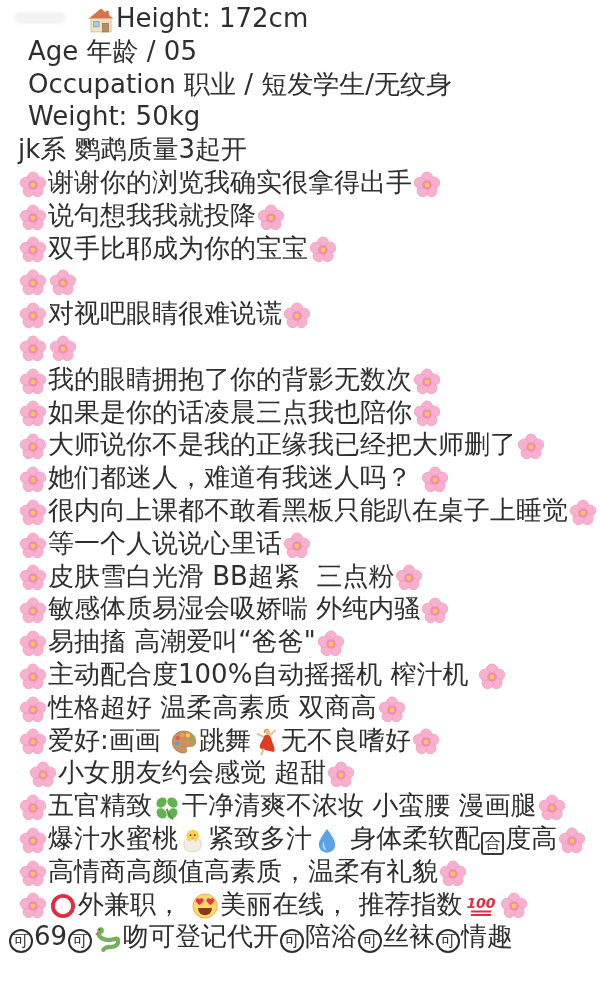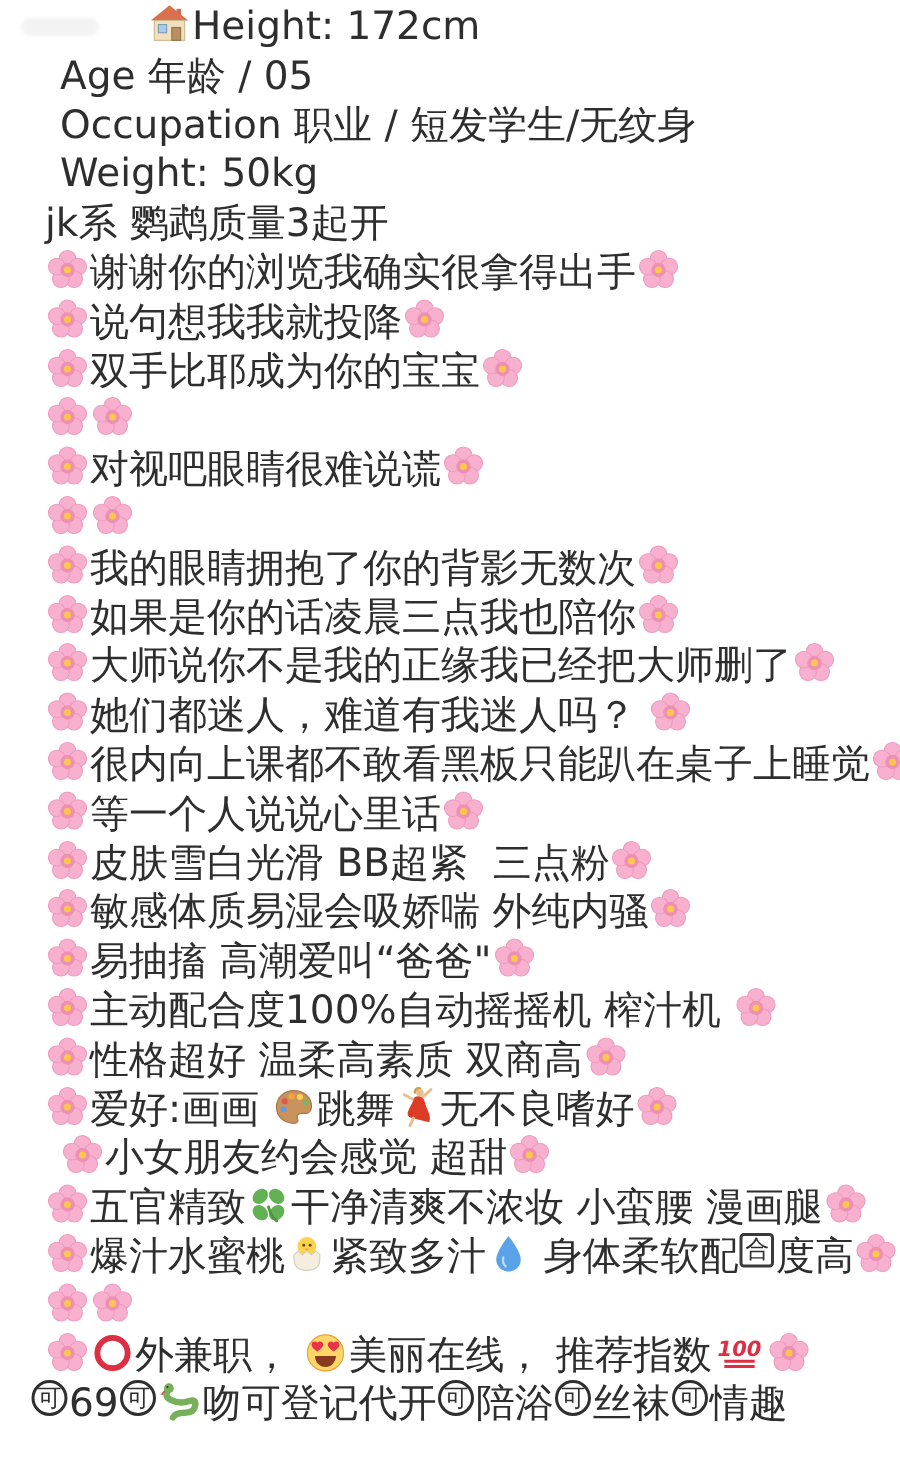--- a/index.html
+++ b/index.html
@@ -4,23 +4,23 @@
 <style>
   html,body{margin:0;padding:0;}
   body{
     width:600px;height:986px;background:#ffffff;
     font-family:"DejaVu Sans","Liberation Sans",sans-serif;
     color:#2e2e2e;overflow:hidden;
   }
   .page{position:relative;width:600px;height:986px;background:#ffffff;overflow:hidden;padding-top:2px;box-sizing:border-box;}
   .smudge{position:absolute;left:14px;top:12px;width:52px;height:12px;background:#eeeeee;border-radius:6px;opacity:.65;filter:blur(1px);}
   .line{
-    display:flex;align-items:flex-start;
+    display:flex;align-items:flex-end;
     height:32.8px;line-height:32.8px;
-    font-size:26px;white-space:nowrap;margin-left:12px;
+    font-size:26px;white-space:nowrap;
   }
   .indent-0{padding-left:8px;}
   .indent-1{padding-left:18px;}
   .indent-2{padding-left:28px;}
   .indent-3{padding-left:86px;}
   .seg-text{white-space:pre;}
   .icon{display:inline-flex;align-items:center;justify-content:center;margin:0 1px;}
   .icon svg{width:28px;height:28px;display:block;}
   .circled-char{
     display:inline-flex;align-items:center;justify-content:center;
@@ -732,20 +732,21 @@
               <circle cx="18" cy="8.5" r="7.2"></circle>
               <circle cx="27.1" cy="15.1" r="7.2"></circle>
               <circle cx="23.6" cy="25.8" r="7.2"></circle>
               <circle cx="12.4" cy="25.8" r="7.2"></circle>
               <circle cx="8.9" cy="15.1" r="7.2"></circle>
             </g>
             <circle cx="18" cy="18" r="6.2" fill="#ee8fb4"></circle>
             <circle cx="18" cy="18" r="3" fill="#ffc84a"></circle>
           </svg>
         </span>
+        <span class="seg-text">高情商高颜值高素质，温柔有礼貌</span>
         <span class="icon">
           <svg viewBox="0 0 36 36">
             <g fill="#f7b1cf" stroke="#ef9ac0" stroke-width="1">
               <circle cx="18" cy="8.5" r="7.2"></circle>
               <circle cx="27.1" cy="15.1" r="7.2"></circle>
               <circle cx="23.6" cy="25.8" r="7.2"></circle>
               <circle cx="12.4" cy="25.8" r="7.2"></circle>
               <circle cx="8.9" cy="15.1" r="7.2"></circle>
             </g>
             <circle cx="18" cy="18" r="6.2" fill="#ee8fb4"></circle>

